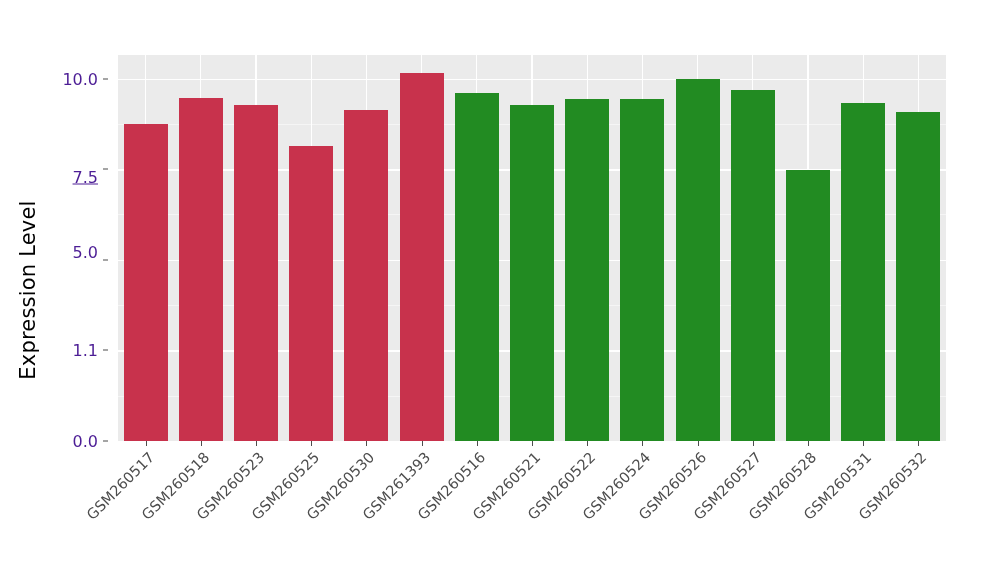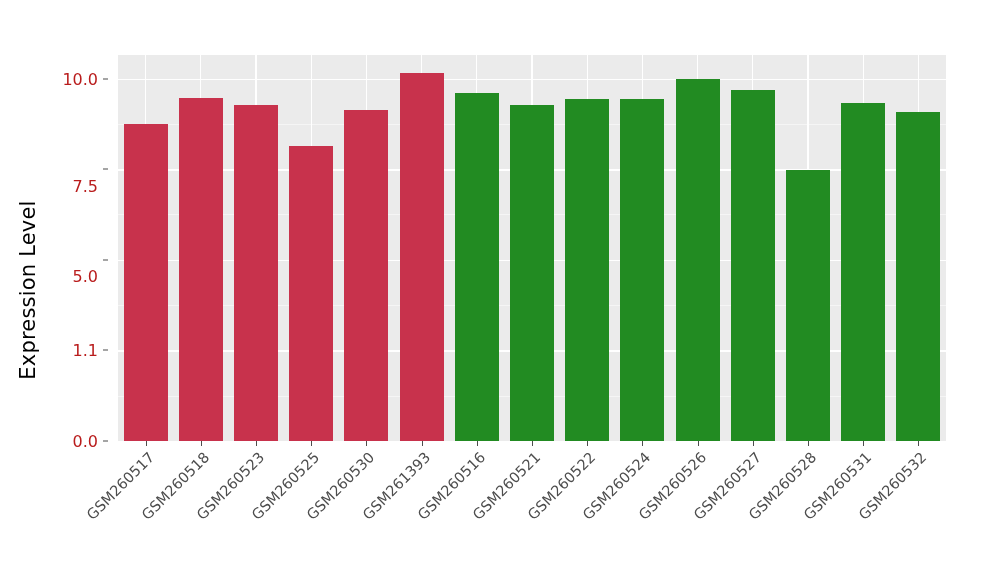--- a/index.html
+++ b/index.html
@@ -46,21 +46,21 @@
     left: 56px;
     top: 0px;
     width: 52px;
     height: 580px;
   }
   .y-tick-label {
     position: absolute;
     right: 10px;
     transform: translateY(-50%);
     font-size: 16px;
-    color: #b91c1c;
+    color: #4c1d95;
     text-align: left;
     white-space: nowrap;
   }
   .y-tick-mark {
     position: absolute;
     right: 0px;
     width: 5px;
     height: 1px;
     background: #4d4d4d;
     transform: translateY(-50%);
@@ -134,23 +134,23 @@
 
 <div id="chart-root">
 
   <div id="y-axis-title">Expression Level</div>
 
   <div id="y-tick-labels">
       <div class="y-tick-label" style="top: 441px;">0.0</div>
       <div class="y-tick-mark" style="top: 441px;"></div>
       <div class="y-tick-label" style="top: 350.39px;">1.1</div>
       <div class="y-tick-mark" style="top: 350.39px;"></div>
-      <div class="y-tick-label" style="top: 276px; margin-left: 48px;">5.0</div>
+      <div class="y-tick-label" style="top: 252px; margin-left: 48px;">5.0</div>
       <div class="y-tick-mark" style="top: 259.779px;"></div>
-      <div class="y-tick-label" style="top: 186px;">7.5</div>
+      <div class="y-tick-label" style="top: 177px; text-decoration: underline;">7.5</div>
       <div class="y-tick-mark" style="top: 169.169px;"></div>
       <div class="y-tick-label" style="top: 78.5587px;">10.0</div>
       <div class="y-tick-mark" style="top: 78.5587px;"></div>
     </div>
 
   <div id="panel">
       <div class="grid-minor-h" style="top: 340.695px;"></div>
       <div class="grid-minor-h" style="top: 250.085px;"></div>
       <div class="grid-minor-h" style="top: 159.474px;"></div>
       <div class="grid-minor-h" style="top: 68.8638px;"></div>

